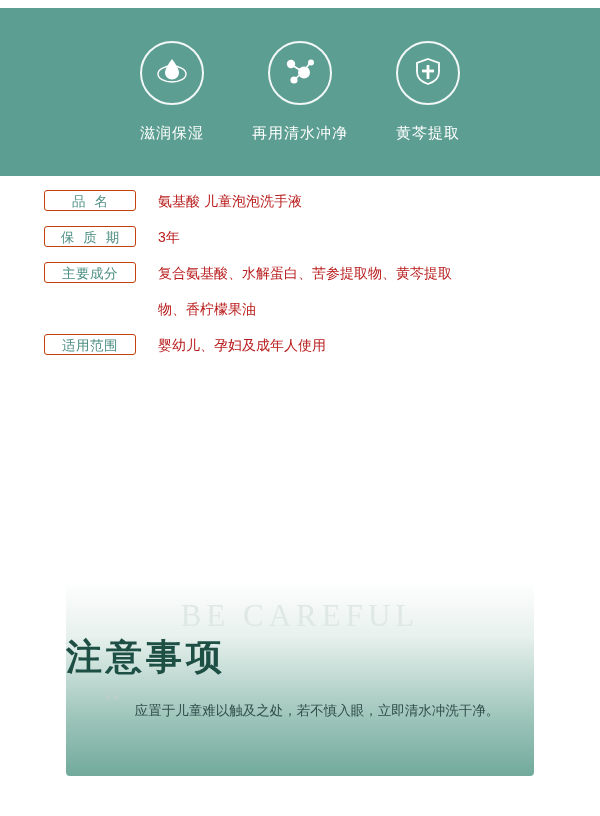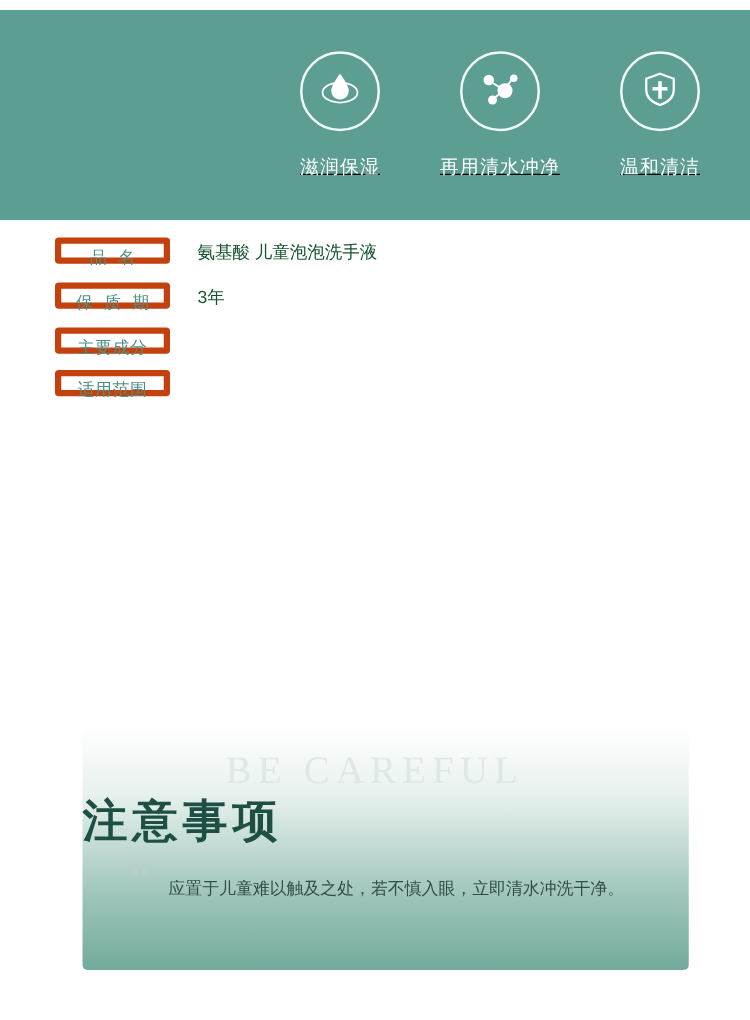--- a/index.html
+++ b/index.html
@@ -23,24 +23,23 @@
   
   .feature-band {
     position: absolute;
     left: 0;
     top: 8px;
     width: 600px;
     height: 168px;
     background: #5d9e93;
     display: flex;
     align-items: center;
-    justify-content: flex-end;
+    justify-content: center;
     padding: 0 8px;
     box-sizing: border-box;
-    text-decoration: underline;
   }
   .feature {
     width: 128px;
     display: flex;
     flex-direction: column;
     align-items: center;
   }
   .feature-circle {
     width: 64px;
     height: 64px;
@@ -68,57 +67,56 @@
   }
   .spec-row {
     display: flex;
     align-items: flex-start;
     margin-bottom: 13px;
   }
   .spec-key {
     width: 92px;
     margin-left: 44px;
     flex: none;
-    border: 5px solid #c2410c;
+    border: 1px solid #c2410c;
     border-radius: 3px;
     color: #4e8f83;
     font-size: 13.5px;
     line-height: 21px;
     height: 21px;
     text-align: center;
     letter-spacing: 0.5px;
     box-sizing: border-box;
     background: #ffffff;
   }
   .spec-key.wide-space {
     letter-spacing: 9px;
     text-indent: 9px;
   }
   .spec-val {
     margin-left: 22px;
-    color: #14532d;
+    color: #b91c1c;
     font-size: 14px;
     line-height: 23px;
     max-width: 420px;
   }
   .spec-val .line2 {
     margin-top: 13px;
   }
 
   
   .caution {
     position: absolute;
     left: 66px;
     top: 580px;
     width: 468px;
     height: 196px;
     border-radius: 4px;
     background: linear-gradient(to bottom, #ffffff 0%, #e8f1ee 28%, #9ec5ba 70%, #71aa9c 100%);
     overflow: hidden;
-    padding-left: 17px;
   }
   .caution-ghost {
     position: absolute;
     top: 18px;
     left: 0;
     width: 468px;
     text-align: center;
     color: #dfe8e4;
     font-size: 31px;
     letter-spacing: 5px;
@@ -198,21 +196,21 @@
     <div class="feature">
       <div class="feature-circle">
         <span>
           <svg width="38" height="38" viewBox="0 0 38 38">
             <path d="M19 7 L30 11 L30 20 C30 26 25 30 19 32 C13 30 8 26 8 20 L8 11 Z" fill="none" stroke="#ffffff" stroke-width="1.8"></path>
             <rect x="17.6" y="13" width="2.8" height="14" fill="#ffffff"></rect>
             <rect x="13" y="17.6" width="12" height="2.8" fill="#ffffff"></rect>
           </svg>
         </span>
       </div>
-      <div class="feature-label">温和清洁</div>
+      <div class="feature-label">黄芩提取</div>
     </div>
 
   </div>
 
   <div class="spec-table">
 
     <div class="spec-row">
       <div class="spec-key wide-space">品名</div>
       <div class="spec-val">
         <div>氨基酸 儿童泡泡洗手液</div>
@@ -222,24 +220,31 @@
 
     <div class="spec-row">
       <div class="spec-key wide-space">保质期</div>
       <div class="spec-val">
         <div>3年</div>
       </div>
     </div>
 
     <div class="spec-row">
       <div class="spec-key">主要成分</div>
+      <div class="spec-val">
+        <div>复合氨基酸、水解蛋白、苦参提取物、黄芩提取</div>
+        <div class="line2">物、香柠檬果油</div>
+      </div>
     </div>
 
     <div class="spec-row">
       <div class="spec-key">适用范围</div>
+      <div class="spec-val">
+        <div>婴幼儿、孕妇及成年人使用</div>
+      </div>
     </div>
 
 
   </div>
 
   <div class="caution">
     <div class="caution-ghost">BE CAREFUL</div>
     <div class="caution-title">注意事项</div>
     <div class="caution-quote">“</div>
     <div class="caution-body">

